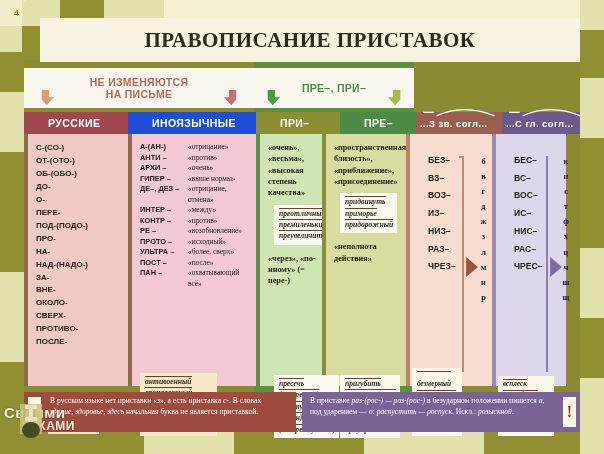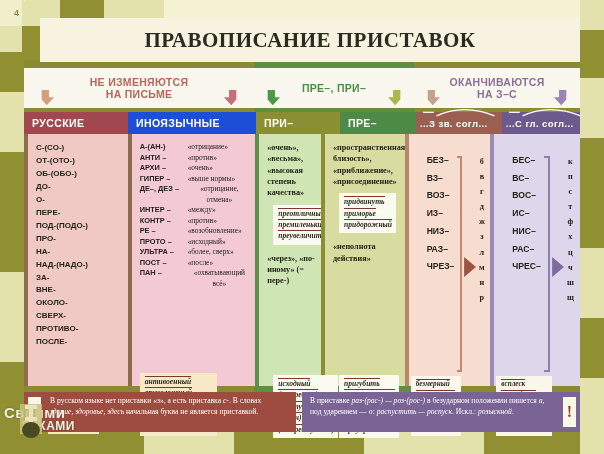--- a/index.html
+++ b/index.html
@@ -61,40 +61,40 @@
   }
 
   
   #hdr-row {
     position: absolute; left: 24px; top: 112px; width: 556px; height: 22px;
     z-index: 12; display: flex;
   }
   .hdr {
     height: 22px; display: flex; align-items: center;
     color: #ffffff; font-size: 10.5px; font-weight: bold;
-    letter-spacing: 0.4px; padding-left: 8px; position: relative;
+    letter-spacing: 0.4px; padding-left: 24px; position: relative;
     white-space: nowrap;
   }
 
   
   #cols {
     position: absolute; left: 24px; top: 134px; width: 556px; height: 252px;
     z-index: 12; display: flex;
   }
   .col { position: relative; height: 100%; }
   .col-body {
     position: absolute; left: 4px; top: 0; right: 0; bottom: 0;
     padding: 8px 4px 4px 8px;
   }
 
   .plain-list { font-size: 8px; font-weight: bold; line-height: 1.62; color: #23231a; }
 
   .for-row { display: flex; font-size: 7.4px; line-height: 1.42; color: #23231a; }
   .for-pref { font-weight: bold; width: 48px; flex: none; }
-  .for-mean { font-family: "Liberation Serif", serif; font-style: normal; text-align: center; }
+  .for-mean { font-family: "Liberation Serif", serif; font-style: normal; }
 
   .mean-block {
     font-family: "Liberation Serif", serif;
     font-size: 8.2px; font-weight: bold; line-height: 1.38; color: #23231a;
   }
 
   .ex-box {
     margin-top: 6px; padding: 3px 4px 3px 5px;
     background: #fdfaf0;
     font-family: "Liberation Serif", serif;
@@ -203,32 +203,20 @@
       <div class="cat-inner">
         <div class="cat-label" style="color: rgb(76, 140, 70);">ПРЕ–, ПРИ–</div>
       </div>
       <svg viewBox="0 0 20 22" class="arrow-l" style="left: 12px;">
         <path d="M2 0 L12 0 L12 10 L19 10 L9 21 L2 13 Z" fill="#4c9a46"></path>
       </svg>
       <svg viewBox="0 0 20 22" class="arrow-r" style="right: 12px;">
         <path d="M2 0 L12 0 L12 10 L19 10 L9 21 L2 13 Z" fill="#a8bb4a" transform="translate(20,0) scale(-1,1)"></path>
       </svg>
     </div>
-    <div class="cat" style="width: 166px;">
-      <div class="cat-inner">
-        <div class="cat-label" style="color: rgb(140, 111, 150);">ОКАНЧИВАЮТСЯ</div>
-        <div class="cat-label" style="color: rgb(140, 111, 150);">НА З–С</div>
-      </div>
-      <svg viewBox="0 0 20 22" class="arrow-l" style="left: 12px;">
-        <path d="M2 0 L12 0 L12 10 L19 10 L9 21 L2 13 Z" fill="#c3a191"></path>
-      </svg>
-      <svg viewBox="0 0 20 22" class="arrow-r" style="right: 12px;">
-        <path d="M2 0 L12 0 L12 10 L19 10 L9 21 L2 13 Z" fill="#9b84b4" transform="translate(20,0) scale(-1,1)"></path>
-      </svg>
-    </div>
   </div>
 <div id="hdr-row">
     <div class="hdr" style="width: 104px; background: rgb(160, 71, 79);">
       <span>РУССКИЕ</span>
     </div>
     <div class="hdr" style="width: 128px; background: #1d4ed8;">
       <span>ИНОЯЗЫЧНЫЕ</span>
     </div>
     <div class="hdr" style="width: 84px; background: rgb(138, 143, 51);">
       <span>ПРИ–</span>
@@ -339,21 +327,21 @@
         <div><span style="border-top:1px solid #7a3a2a;padding-top:0px;display:inline-block;line-height:1.3">архисложный</span></div>
         <div><span style="border-top:1px solid #7a3a2a;padding-top:0px;display:inline-block;line-height:1.3">гиперактивный</span></div>
         <div><span style="border-top:1px solid #7a3a2a;padding-top:0px;display:inline-block;line-height:1.3">контрнаступление</span></div>
         <div><span style="border-top:1px solid #7a3a2a;padding-top:0px;display:inline-block;line-height:1.3">ультрасовременный</span></div>
       </div>
     </div>
     <div class="col" style="width: 66px;">
       <div style="position: absolute; inset: 0px; background: rgb(93, 143, 74);"></div>
       <div class="col-body" style="background: rgb(207, 230, 180);"><div class="mean-block" style="margin-top: 0px;">«очень», «весьма», «высокая степень качества»</div><div class="ex-box" style="margin-top: 6px; margin-left: 6px; background: rgb(251, 250, 240);"><div><span style="border-top:1px solid #7a3a2a;padding-top:0px;display:inline-block;line-height:1.3">преотличный</span></div><div><span style="border-top:1px solid #7a3a2a;padding-top:0px;display:inline-block;line-height:1.3">премиленький</span></div><div><span style="border-top:1px solid #7a3a2a;padding-top:0px;display:inline-block;line-height:1.3">преувеличить</span></div></div><div class="mean-block" style="margin-top: 8px;">«через», «по-иному» (= пере-)</div></div>
       <div class="ex-box" style="margin-top: 6px; margin-left: 6px; background: rgb(251, 250, 240); position: absolute; left: 12px; bottom: -52px; z-index: 5;">
-        <div><span style="border-top:1px solid #7a3a2a;padding-top:0px;display:inline-block;line-height:1.3">исходный</span></div>
+        <div><span style="border-top:1px solid #7a3a2a;padding-top:0px;display:inline-block;line-height:1.3">пресечь</span></div>
         <div><span style="border-top:1px solid #7a3a2a;padding-top:0px;display:inline-block;line-height:1.3">(= пересечь)</span></div>
         <div><span style="border-top:1px solid #7a3a2a;padding-top:0px;display:inline-block;line-height:1.3">преступить</span></div>
         <div><span style="border-top:1px solid #7a3a2a;padding-top:0px;display:inline-block;line-height:1.3">(закон)</span></div>
         <div><span style="border-top:1px solid #7a3a2a;padding-top:0px;display:inline-block;line-height:1.3">(= переступить)</span></div>
       </div>
     </div>
     <div class="col" style="width: 84px;">
       <div style="position: absolute; inset: 0px; background: rgb(138, 143, 51);"></div>
       <div class="col-body" style="background: rgb(217, 220, 160);"><div class="mean-block" style="margin-top: 0px;">«пространственная близость», «приближение», «присоединение»</div><div class="ex-box" style="margin-top: 6px; margin-left: 6px; background: rgb(251, 250, 240);"><div><span style="border-top:1px solid #7a3a2a;padding-top:0px;display:inline-block;line-height:1.3">придвинуть</span></div><div><span style="border-top:1px solid #7a3a2a;padding-top:0px;display:inline-block;line-height:1.3">приморье</span></div><div><span style="border-top:1px solid #7a3a2a;padding-top:0px;display:inline-block;line-height:1.3">придорожный</span></div></div><div class="mean-block" style="margin-top: 8px;">«неполнота действия»</div></div>
       <div class="ex-box" style="margin-top: 6px; margin-left: 6px; background: rgb(251, 250, 240); position: absolute; left: 12px; bottom: -52px; z-index: 5;">
@@ -391,28 +379,28 @@
             <div>ж</div>
             <div>з</div>
             <div>л</div>
             <div>м</div>
             <div>н</div>
             <div>р</div>
           </div>
         </div>
       </div>
       <div class="ex-box" style="position: absolute; left: 6px; bottom: -50px; background: rgb(251, 247, 234); z-index: 5; font-size: 7.2px;">
-        <div><span style="border-top:1px solid #7a3a2a;padding-top:0px;display:inline-block;line-height:1.3">безмерный</span></div>
+        <div><span style="border-top:1px solid #7a3a2a;padding-top:8px;display:inline-block;line-height:1.3">безмерный</span></div>
         <div><span style="border-top:1px solid #7a3a2a;padding-top:0px;display:inline-block;line-height:1.3">низвергнуть</span></div>
         <div><span style="border-top:1px solid #7a3a2a;padding-top:0px;display:inline-block;line-height:1.3">возвращать</span></div>
         <div><span style="border-top:1px solid #7a3a2a;padding-top:0px;display:inline-block;line-height:1.3">размножать</span></div>
         <div><span style="border-top:1px solid #7a3a2a;padding-top:0px;display:inline-block;line-height:1.3">чрезмерно</span></div>
       </div>
     </div>
-    <div class="col" style="width: 90px;">
+    <div class="col" style="width: 74px;">
       <div style="position: absolute; inset: 0px; background: rgb(154, 138, 180);"></div>
       <div class="col-body" style="background: rgb(222, 214, 234);">
         <div class="zc-wrap">
           <div class="zc-prefs">
             <div>БЕС–</div>
             <div>ВС–</div>
             <div>ВОС–</div>
             <div>ИС–</div>
             <div>НИС–</div>
             <div>РАС–</div>

